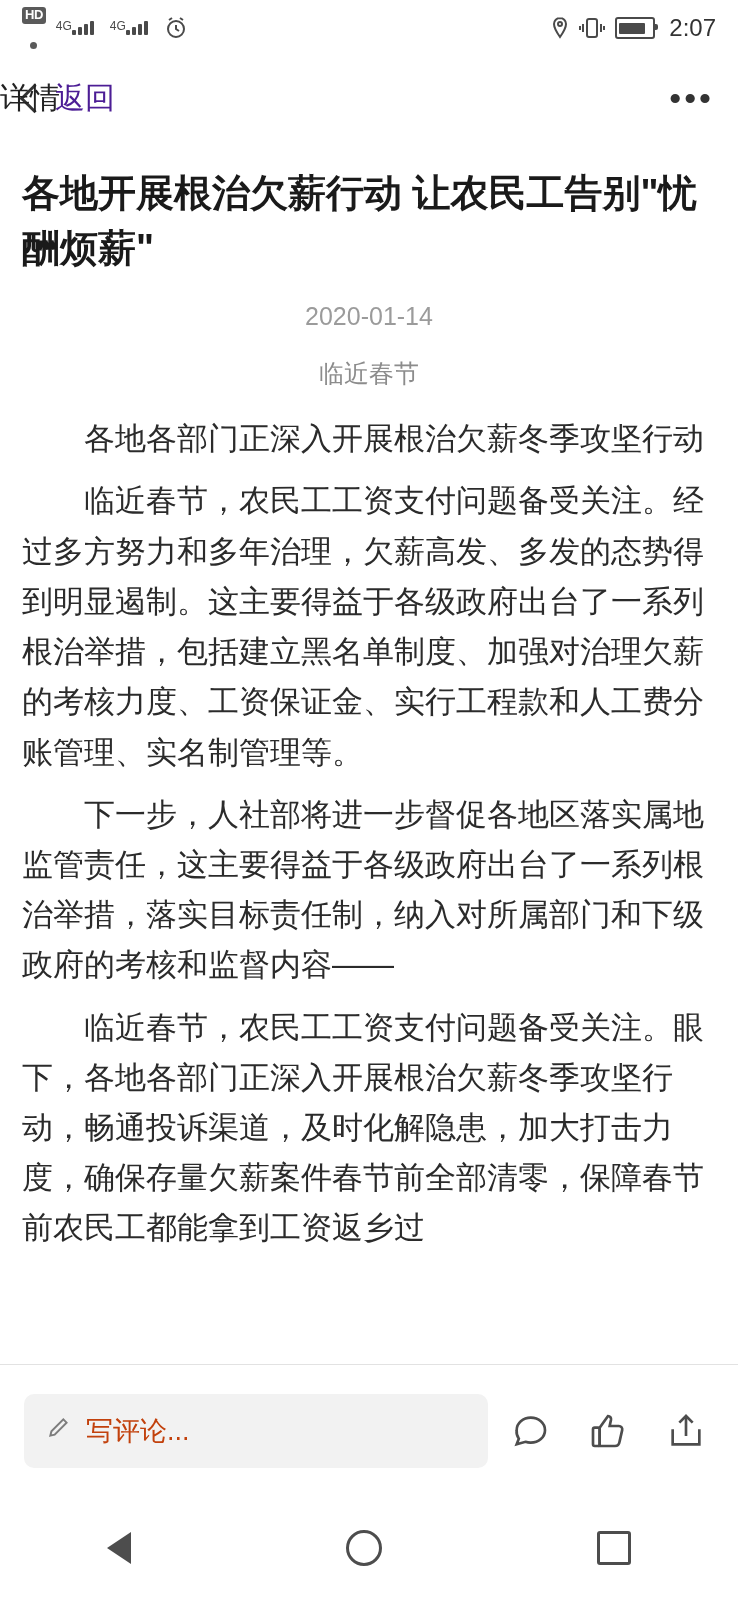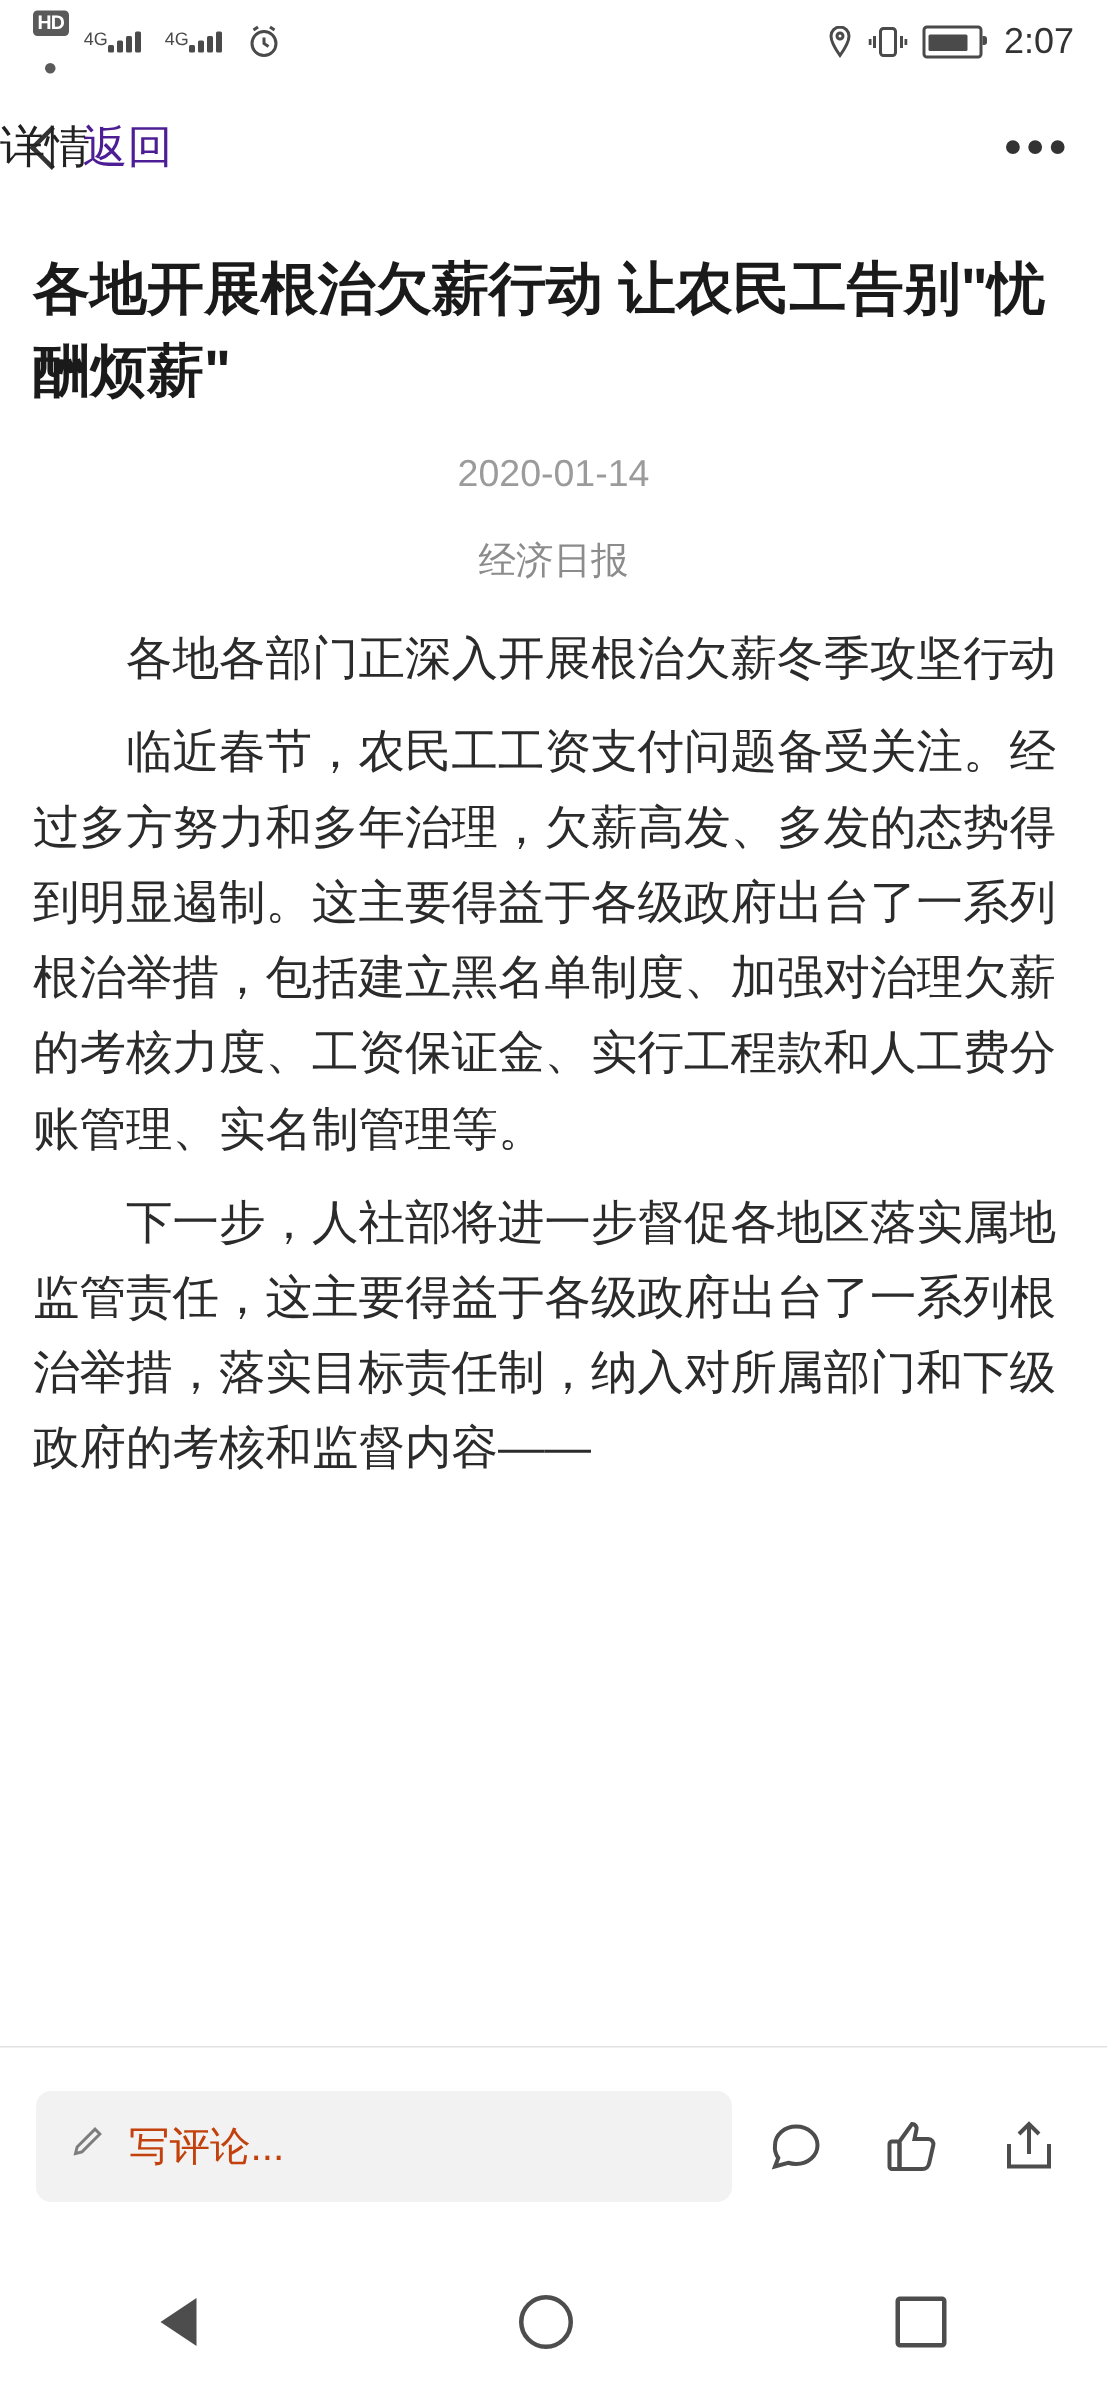--- a/index.html
+++ b/index.html
@@ -310,26 +310,27 @@
     <span class="nav-back-label">返回</span>
   </div>
   <div class="nav-title">详情</div>
   <div class="nav-more">•••</div>
 </div>
 
 <div class="article">
   <h1 class="headline">各地开展根治欠薪行动 让农民工告别"忧酬烦薪"</h1>
   <div class="meta">
     <span>2020-01-14</span>
-    <span class="source">经济日报</span>
+    <span class="source">临近春节</span>
   </div>
   <div class="body-text">
     <p>各地各部门正深入开展根治欠薪冬季攻坚行动</p>
     <p>临近春节，农民工工资支付问题备受关注。经过多方努力和多年治理，欠薪高发、多发的态势得到明显遏制。这主要得益于各级政府出台了一系列根治举措，包括建立黑名单制度、加强对治理欠薪的考核力度、工资保证金、实行工程款和人工费分账管理、实名制管理等。</p>
     <p>下一步，人社部将进一步督促各地区落实属地监管责任，这主要得益于各级政府出台了一系列根治举措，落实目标责任制，纳入对所属部门和下级政府的考核和监督内容——</p>
+    <p>临近春节，农民工工资支付问题备受关注。眼下，各地各部门正深入开展根治欠薪冬季攻坚行动，畅通投诉渠道，及时化解隐患，加大打击力度，确保存量欠薪案件春节前全部清零，保障春节前农民工都能拿到工资返乡过</p>
   </div>
 </div>
 
 <div class="comment-bar">
   <div class="comment-input">
     <span class="pencil">
       <svg width="26" height="26" viewBox="0 0 24 24" fill="none" stroke="#7d7d7d" stroke-width="1.8">
         <path d="M4 20l4-1 11-11-3-3L5 16l-1 4z"></path>
       </svg>
     </span>

